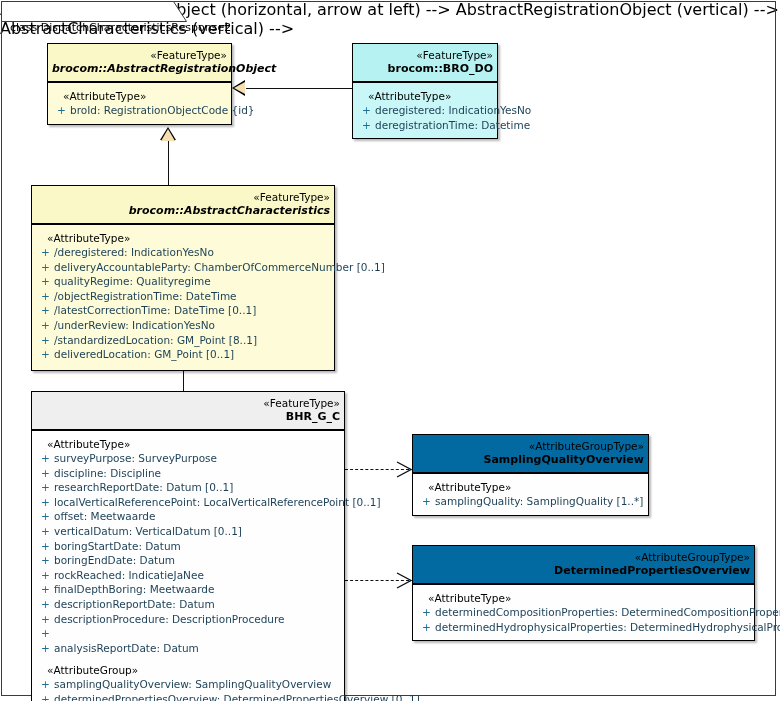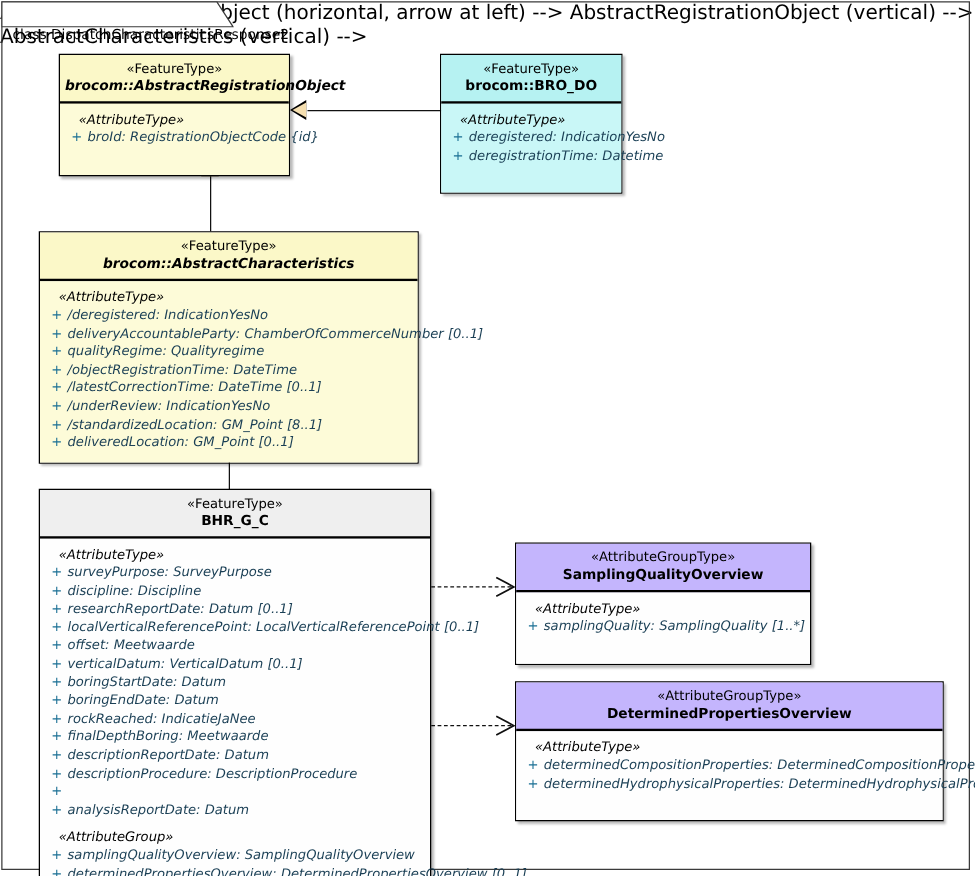--- a/index.html
+++ b/index.html
@@ -59,43 +59,42 @@
   
   .uml-box {
     position: absolute;
     box-sizing: border-box;
     border: 1px solid #000000;
     box-shadow: 2px 2px 2px rgba(0,0,0,0.28);
   }
   .uml-head {
     box-sizing: border-box;
     border-bottom: 2px solid #000000;
-    text-align: center;
+    text-align: right;
     padding: 5px 4px 5px 4px;
   }
   .stereo {
     font-size: 10.5px;
     color: #000000;
     line-height: 13px;
     white-space: nowrap;
   }
   .cls-name {
     font-size: 11px;
     font-weight: bold;
     color: #000000;
     line-height: 14px;
     white-space: nowrap;
   }
   .cls-name.abstract {
     font-style: italic;
   }
   .uml-body {
     box-sizing: border-box;
-    padding: 6px 4px 22px 4px;
-    font-style: italic;
+    padding: 6px 4px 6px 4px;
   }
   .grp-label {
     font-size: 10.5px;
     color: #000000;
     line-height: 14px;
     padding-left: 11px;
     white-space: nowrap;
   }
   .attr-row {
     font-size: 10.5px;
@@ -120,21 +119,21 @@
   .pal-yellow .uml-head { background: #fbf8c8; }
   .pal-yellow .uml-body { background: #fdfbd8; }
   .pal-yellow { border-color: #000000; }
 
   .pal-cyan .uml-head { background: #b6f2f2; }
   .pal-cyan .uml-body { background: #c9f7f7; }
 
   .pal-gray .uml-head { background: #efefef; }
   .pal-gray .uml-body { background: #fefefe; }
 
-  .pal-white .uml-head { background: #c4b5fd; }
+  .pal-white .uml-head { background: #0369a1; }
   .pal-white .uml-body { background: #fefefe; }
 
   
   .line {
     position: absolute;
     background: #111111;
   }
   .line.h { height: 1px; }
   .line.v { width: 1px; }
 

